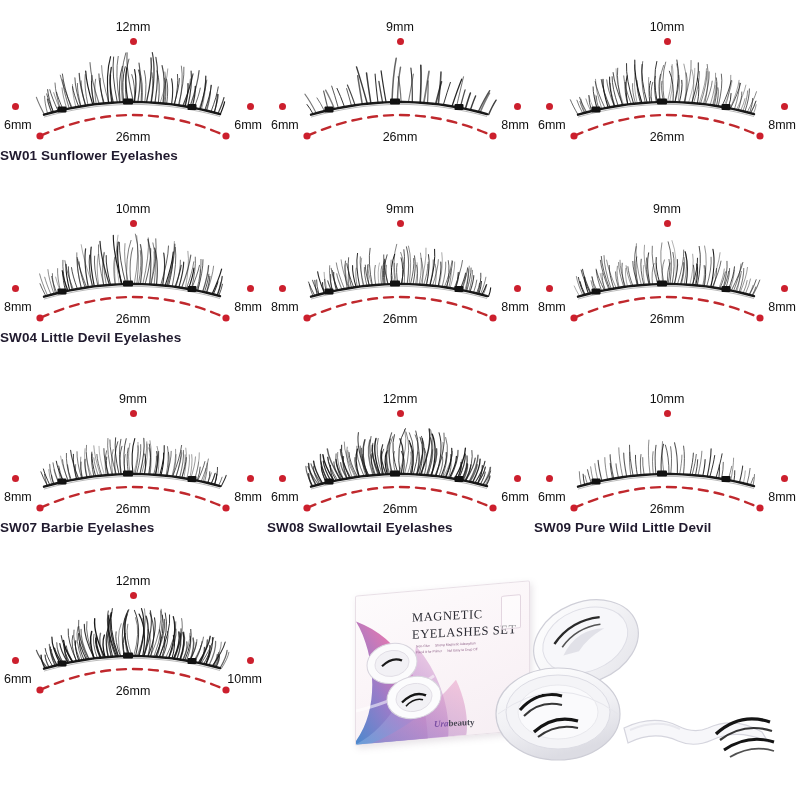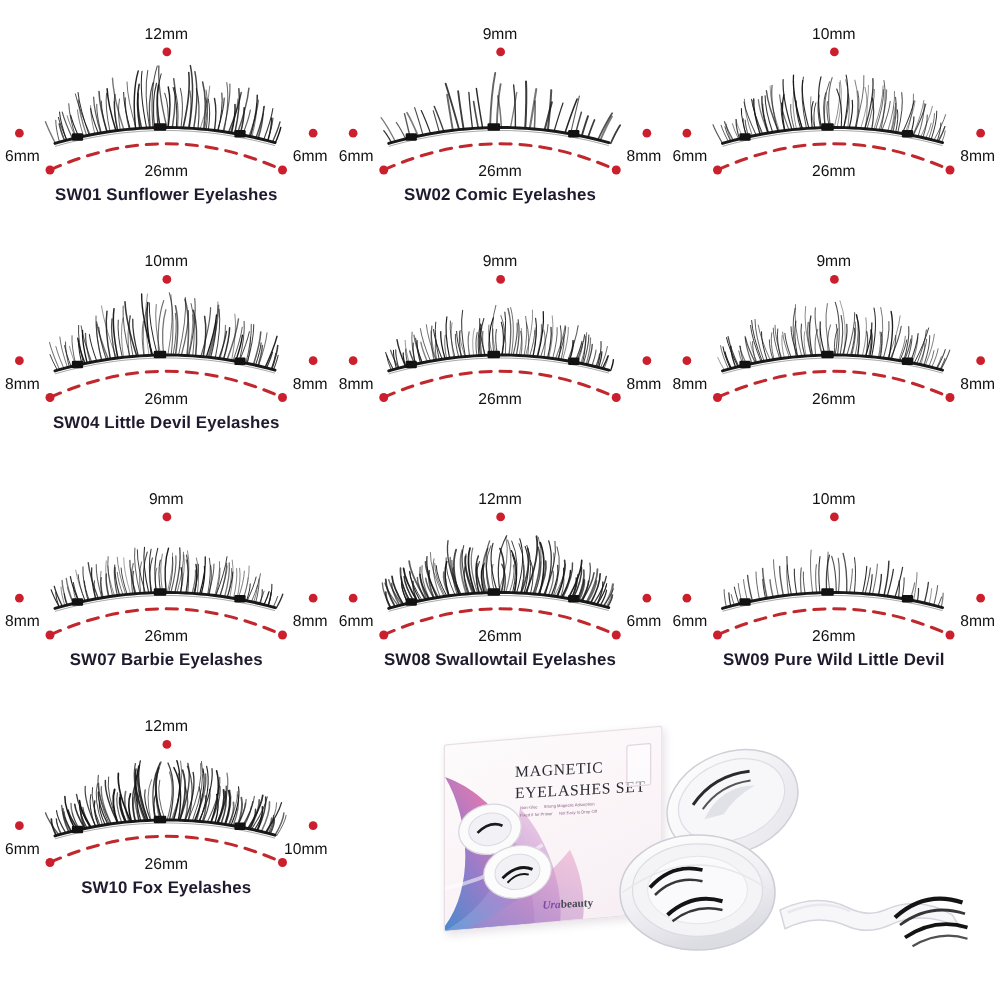--- a/index.html
+++ b/index.html
@@ -30,21 +30,21 @@
   }
   .dot-top { top:20px; left:50%; margin-left:-3.5px; }
   .dot-left { left:12px; bottom:38px; }
   .dot-right { right:12px; bottom:38px; }
 
   .arc { position:absolute; left:0; bottom:0; width:266px; height:60px; }
 
   .lashsvg { position:absolute; left:0; top:6px; width:266px; height:104px; }
 
   .label {
-    width:266px; text-align:center; font-size:13.5px; font-weight:bold;
+    width:266px; font-size:13.5px; font-weight:bold;
     color:#201a2e; line-height:1.25; letter-spacing:.1px;
     font-family:"Liberation Sans", sans-serif;
   }
 
   
   .package { position:absolute; left:340px; top:580px; width:440px; height:200px; }
   .box3d {
     position:absolute; left:15px; top:8px; width:175px; height:150px;
     background:linear-gradient(160deg,#fdfbfc 0%,#fbf5f8 45%,#f6eef3 100%);
     border:1px solid #e8dfe6; border-radius:2px; overflow:hidden;
@@ -232,21 +232,20 @@
     <circle cx="226" cy="48" r="3.6" fill="#cc1f2d"></circle>
   </svg>
           <span class="dot dot-top"></span>
           <span class="dot dot-left"></span>
           <span class="dot dot-right"></span>
           <span class="meas meas-top">9mm</span>
           <span class="meas meas-left">6mm</span>
           <span class="meas meas-right">8mm</span>
           <span class="meas meas-width">26mm</span>
         </div>
-        <div class="label">SW02 Comic Eyelashes</div>
       </div>
       <div class="cell" style="left: 534px; top: 18px;">
         <div class="lash-stage">
           <svg class="lashsvg" viewBox="0 0 266 104">
             <path d="M 44,90.7 L 46,90.1 L 52,88.5 L 58,87.0 L 64,85.6 L 70,84.4 L 76,83.2 L 82,82.2 L 88,81.2 L 94,80.4 L 100,79.7 L 106,79.2 L 112,78.7 L 118,78.4 L 124,78.1 L 130,78.0 L 136,78.0 L 142,78.1 L 148,78.4 L 154,78.7 L 160,79.2 L 166,79.7 L 172,80.4 L 178,81.2 L 184,82.2 L 190,83.2 L 196,84.4 L 202,85.6 L 208,87.0 L 214,88.5 L 220,90.1" stroke="#1a1a1a" stroke-width="2.4" fill="none" stroke-linecap="round"></path>
             <path d="M 44,90.7 L 46,90.1 L 52,88.5 L 58,87.0 L 64,85.6 L 70,84.4 L 76,83.2 L 82,82.2 L 88,81.2 L 94,80.4 L 100,79.7 L 106,79.2 L 112,78.7 L 118,78.4 L 124,78.1 L 130,78.0 L 136,78.0 L 142,78.1 L 148,78.4 L 154,78.7 L 160,79.2 L 166,79.7 L 172,80.4 L 178,81.2 L 184,82.2 L 190,83.2 L 196,84.4 L 202,85.6 L 208,87.0 L 214,88.5 L 220,90.1" stroke="#555" stroke-width="0.8" fill="none" transform="translate(0,2.4)" opacity="0.5"></path>
             <rect x="57.5" y="82.5656" width="9" height="6" fill="#111" rx="1"></rect>
             <rect x="123" y="74.54" width="10" height="6" fill="#111" rx="1"></rect>
             <rect x="187.5" y="80.0696" width="9" height="6" fill="#111" rx="1"></rect>
             <path d="M44.0,90.7 Q38.5,81.2 36.4,75.8" stroke="#151515" stroke-width="0.91" fill="none" opacity="0.70" stroke-linecap="round"></path>
@@ -1121,21 +1120,20 @@
     <circle cx="226" cy="48" r="3.6" fill="#cc1f2d"></circle>
   </svg>
           <span class="dot dot-top"></span>
           <span class="dot dot-left"></span>
           <span class="dot dot-right"></span>
           <span class="meas meas-top">12mm</span>
           <span class="meas meas-left">6mm</span>
           <span class="meas meas-right">10mm</span>
           <span class="meas meas-width">26mm</span>
         </div>
-        <div class="label">SW10 Fox Eyelashes</div>
       </div>
     </div>
 
   <div class="package">
 
     <div class="box3d">
       <svg class="swoosh" viewBox="0 0 175 150" preserveAspectRatio="none">
         <defs>
           <linearGradient id="g1" x1="0" y1="1" x2="1" y2="0">
             <stop offset="0%" stop-color="#2f7fc9"></stop>

